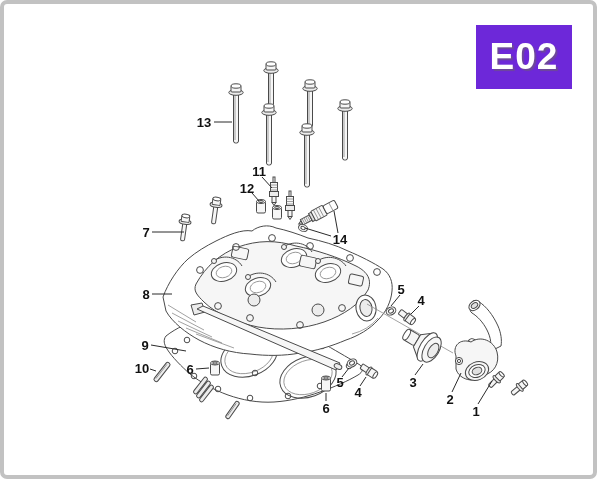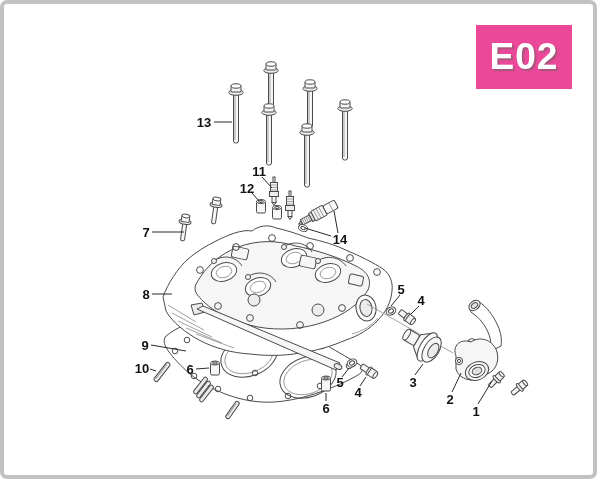--- a/index.html
+++ b/index.html
@@ -32,21 +32,21 @@
   .callout-num{
     font-family:"Liberation Sans",sans-serif;font-size:13px;font-weight:700;
     fill:#111111;text-anchor:middle;dominant-baseline:central;
   }
 </style>
 </head>
 <body>
 
 <div class="frame" style="border-color: rgb(194, 194, 194);"></div>
 
-<div class="badge" style="background: #ec4899; color: rgb(255, 255, 255); text-align: center;">E02</div>
+<div class="badge" style="background: #6d28d9; color: rgb(255, 255, 255); text-align: center;">E02</div>
 
 <svg class="diagram" width="600" height="480" viewBox="0 0 600 480">
 
   <g>
 
     <g transform="translate(236,84)">
       <rect class="f1" x="-2.5" y="9" width="5" height="50" rx="2"></rect>
       <line class="thin" x1="-1" y1="11" x2="-1" y2="56"></line>
       <ellipse class="f2" cx="0" cy="8.5" rx="7.2" ry="2.8"></ellipse>
       <rect class="f1" x="-5" y="2" width="10" height="6" rx="1"></rect>

